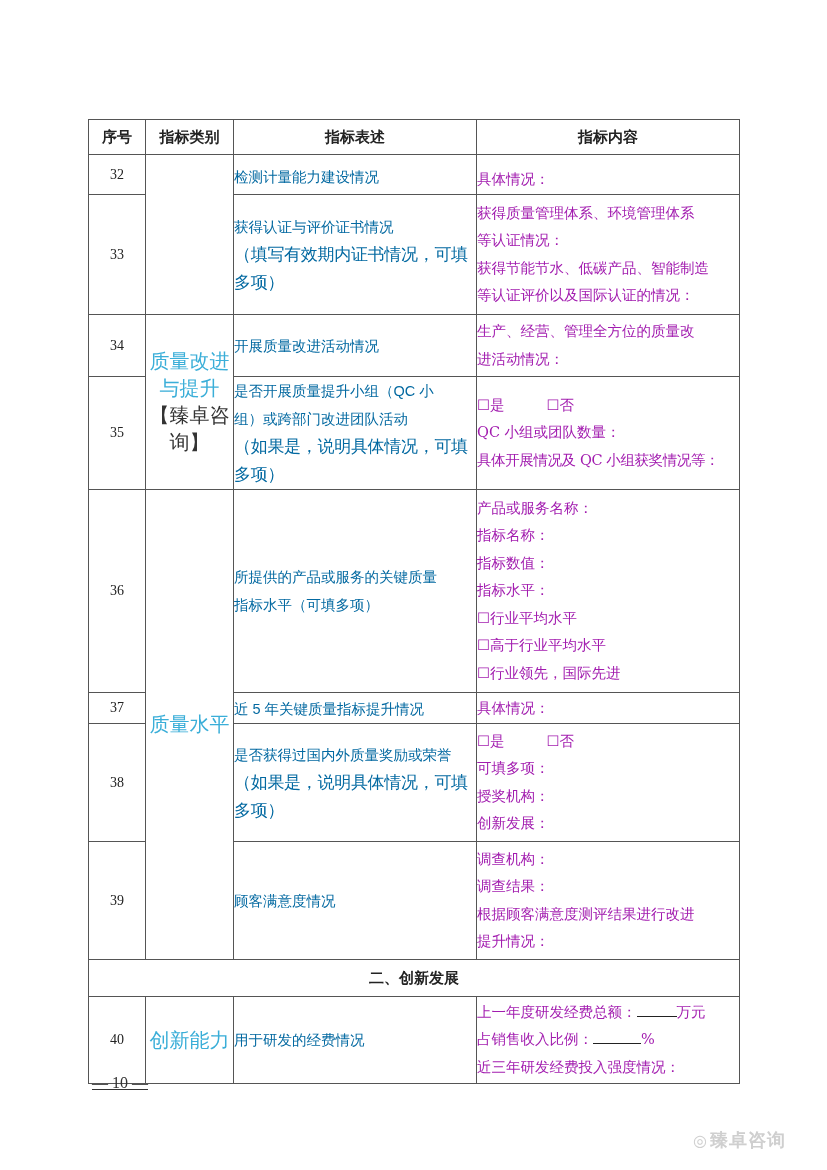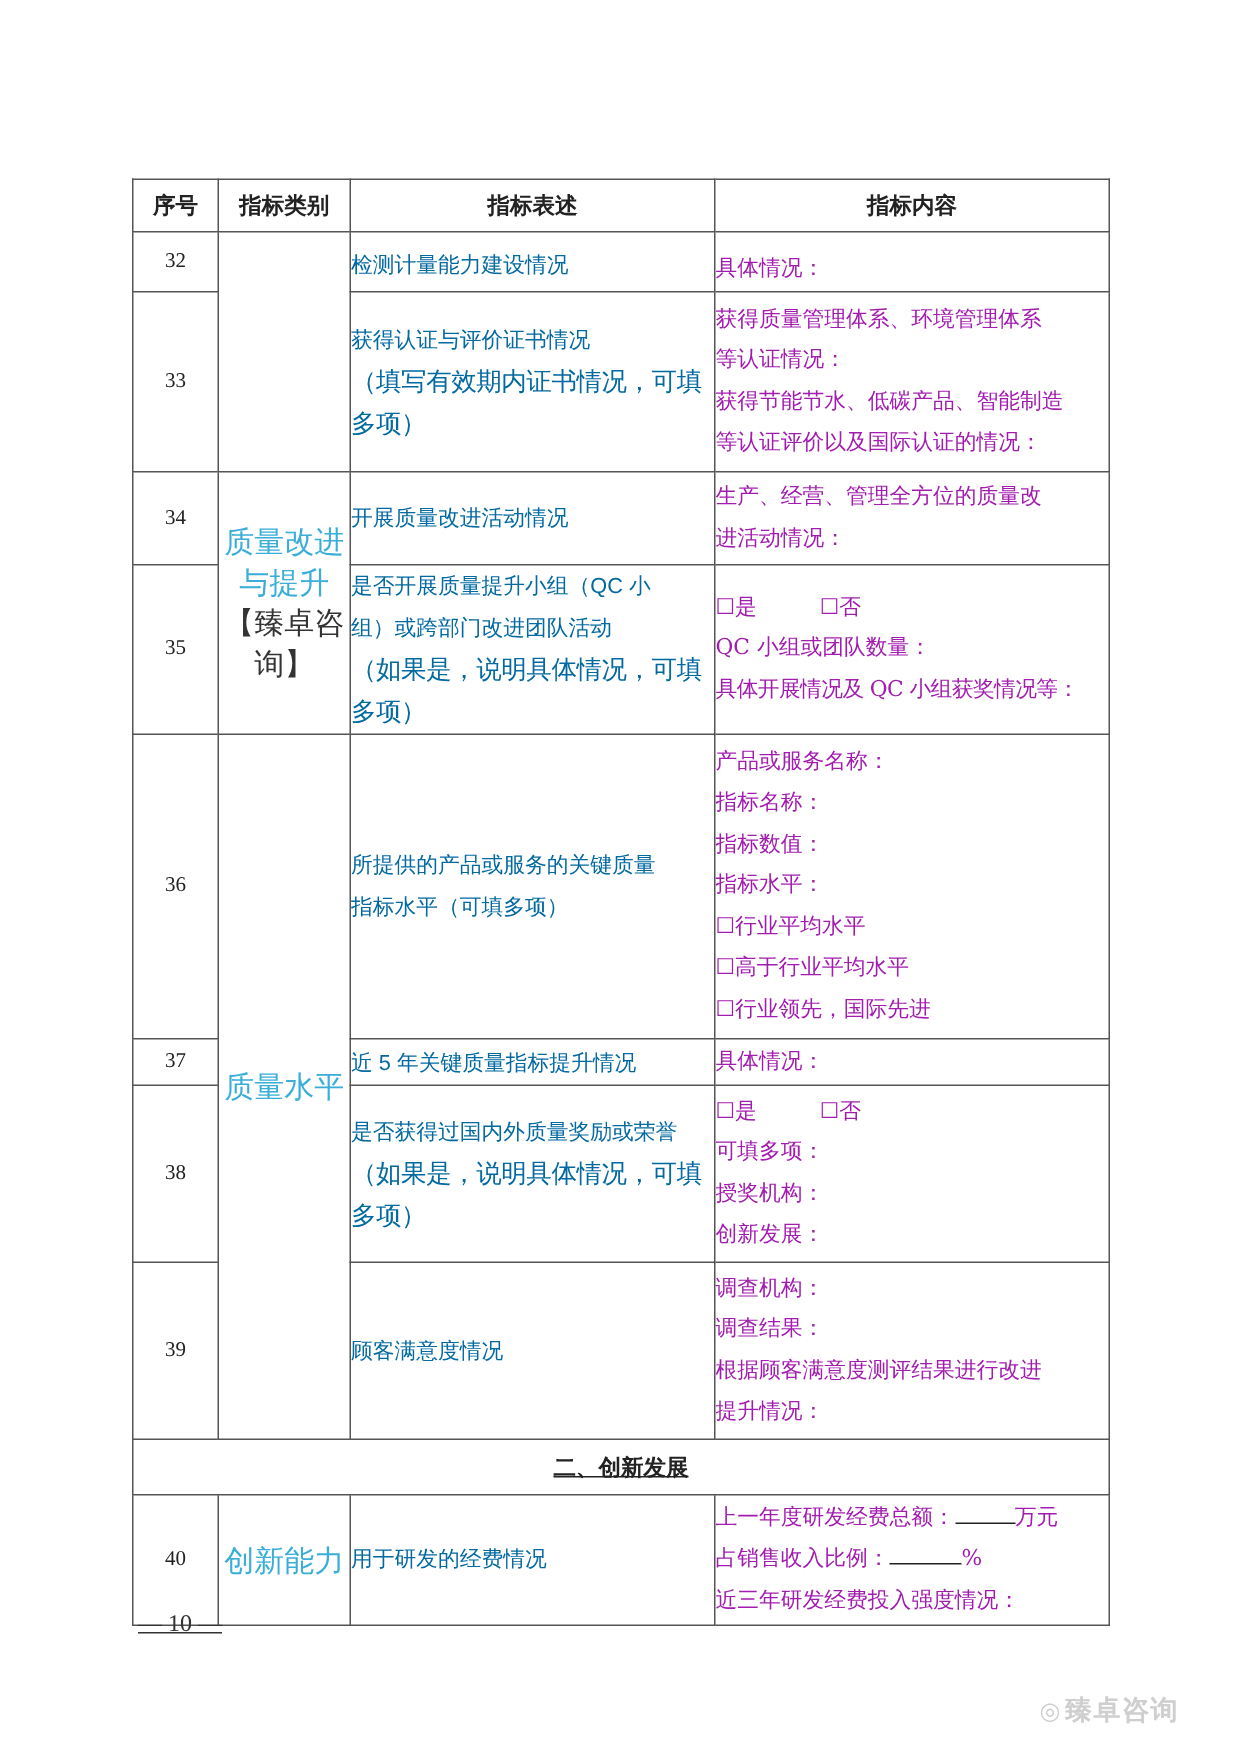--- a/index.html
+++ b/index.html
@@ -10,21 +10,21 @@
     border-collapse: collapse; table-layout: fixed; }
   table.indicators td, table.indicators th { border: 1.5px solid #555; padding: 0; vertical-align: middle; }
   th { font-family: Liberation Mono, monospace; font-weight: bold; font-size: 15px; height: 34px; text-align: center; color: #222; margin-top: 25px; }
   .num { text-align: center; font-size: 14px; font-family: "Liberation Serif", serif; }
   .cat { text-align: center; color: #3aaed8; font-family: "DejaVu Sans", "Liberation Sans", sans-serif; font-size: 20px; line-height: 27px; }
   .cat .wm { color: #333; font-family: "DejaVu Serif", serif; }
   td.desc { vertical-align: top; padding: 6px 6px 4px 8px; color: #0369a1; font-family: Liberation Sans, sans-serif; font-size: 14.5px; line-height: 28px; }
   td.desc .sub { display: block; font-size: 17px; letter-spacing: -0.3px; }
   td.content { vertical-align: top; padding: 6px 6px 2px 7px; font-size: 14.5px; line-height: 27.5px; color: #a21caf; }
   td.content div { white-space: nowrap; }
-  .section { text-align: center; font-family: "DejaVu Sans", "Liberation Sans", sans-serif; font-weight: bold; font-size: 15px; height: 36px; text-decoration: underline; }
+  .section { text-align: center; font-family: "DejaVu Sans", "Liberation Sans", sans-serif; font-weight: bold; font-size: 15px; height: 36px; }
   .checks span { display: inline-block; }
   .checks span + span { margin-left: 42px; }
   .blank { display: inline-block; border-bottom: 1.2px solid #222; height: 14px; vertical-align: baseline; }
   .footer { position: absolute; left: 92px; top: 1074px; font-size: 16px; color: #333; font-family: "Liberation Serif", serif; text-decoration: underline; }
   .watermark { position: absolute; left: 693px; top: 1128px; color: #cfcfcf; font-family: "DejaVu Sans", sans-serif; font-size: 18px; font-weight: bold; letter-spacing: 1px; text-align: right; }
   .watermark .logo { font-weight: normal; font-size: 16px; margin-right: 2px; }
 </style>
 </head>
 <body>
 

